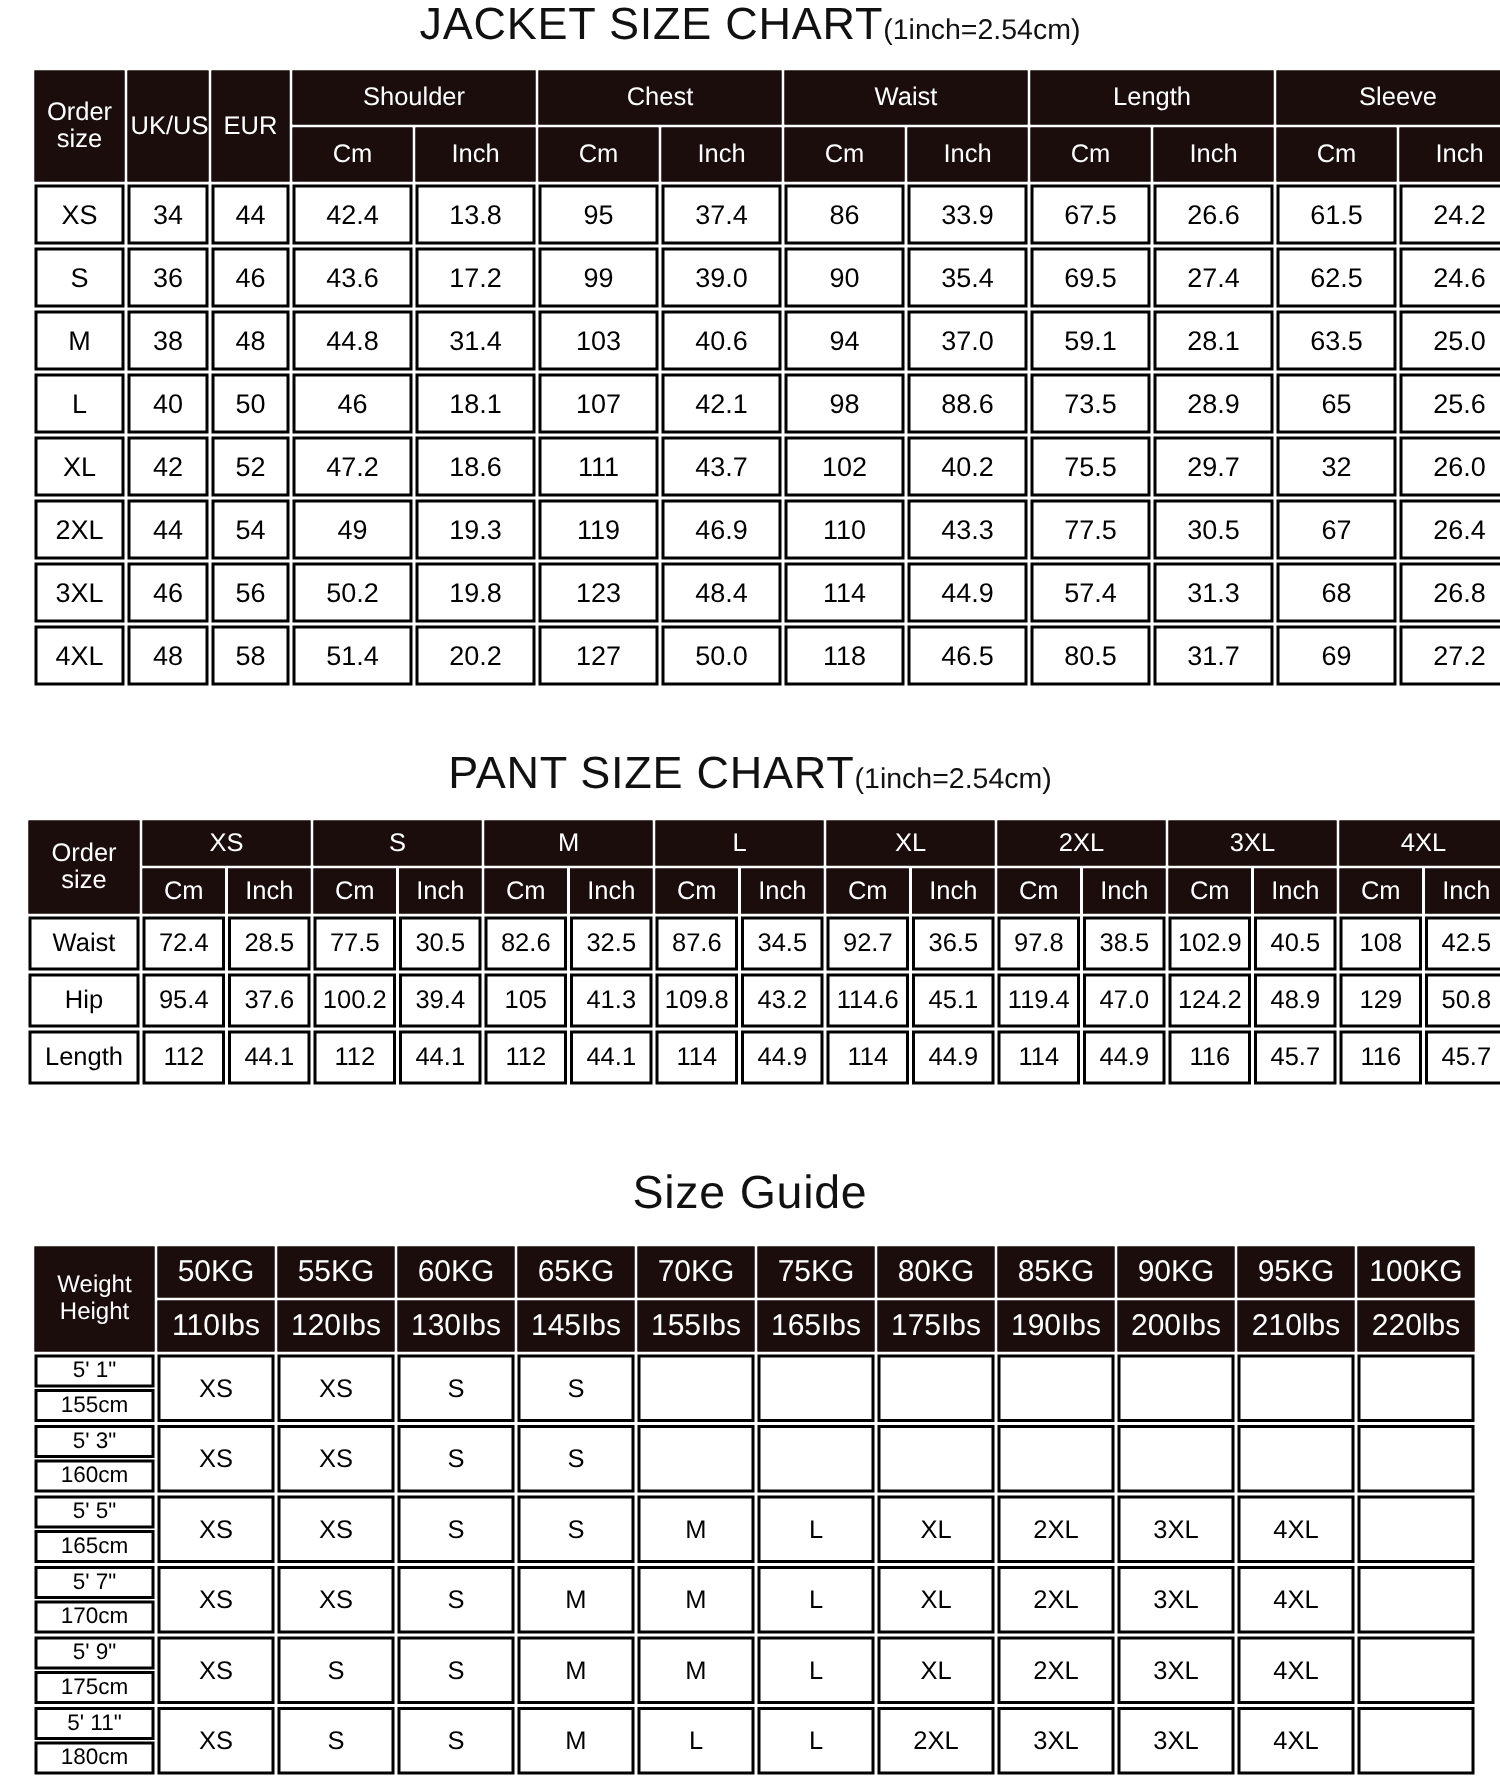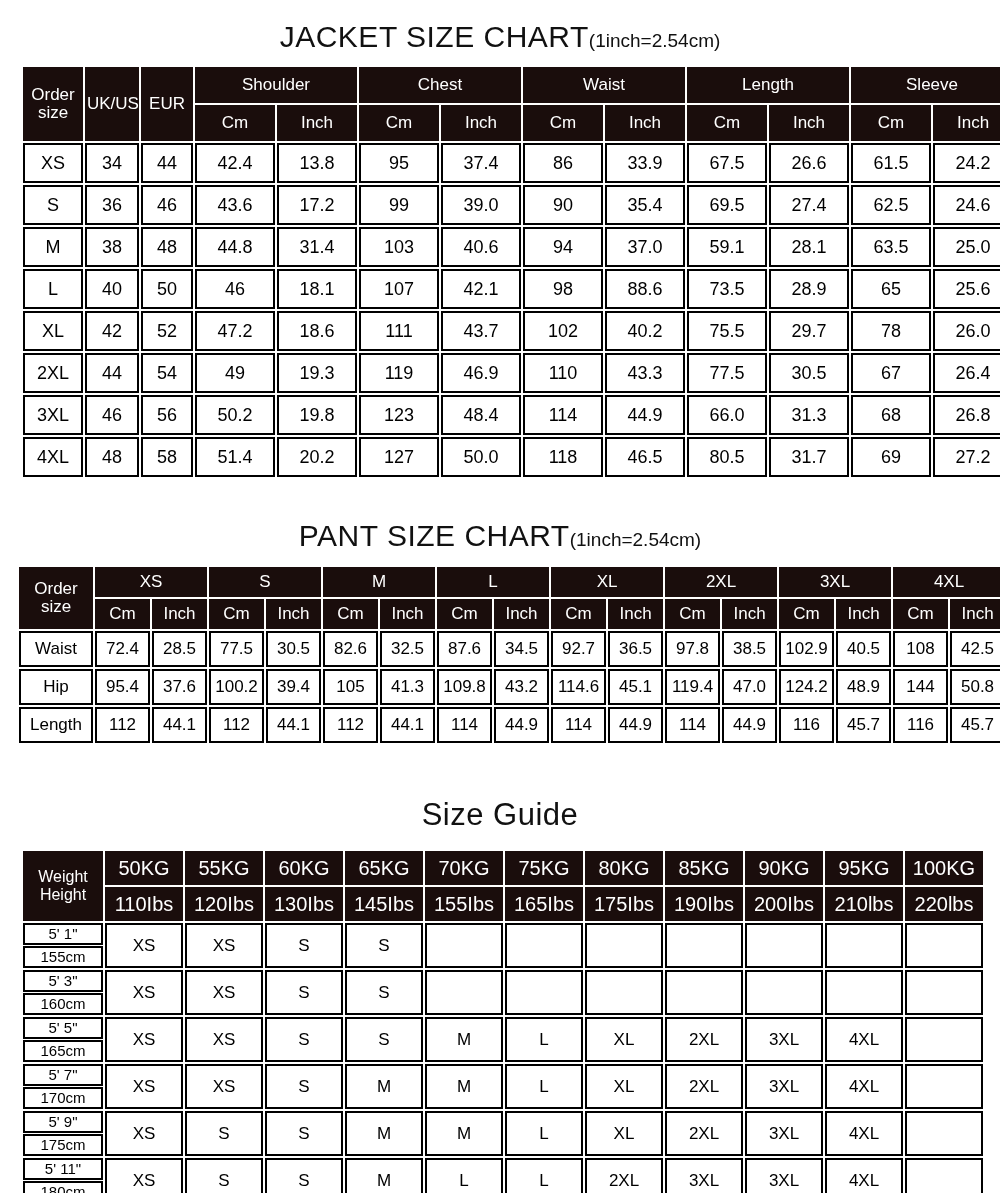--- a/index.html
+++ b/index.html
@@ -25,21 +25,21 @@
     white-space: nowrap;
   }
   .title .main {
     font-size: 30px;
     letter-spacing: 0.5px;
   }
   .title .sub {
     font-size: 19px;
     letter-spacing: 0px;
   }
-  .title-jacket { padding-top: 20px; padding-bottom: 11px; }
+  .title-jacket { padding-bottom: 11px; }
   .title-pant   { padding-top: 40px; padding-bottom: 12px; }
   .title-guide  { padding-top: 52px; padding-bottom: 16px; }
   .title-guide .main { font-size: 31px; }
 
   
   table.sz {
     border-collapse: separate;
     border-spacing: 2px 2px;
     table-layout: fixed;
   }
@@ -219,21 +219,21 @@
           <td>42</td>
           <td>52</td>
           <td>47.2</td>
           <td>18.6</td>
           <td>111</td>
           <td>43.7</td>
           <td>102</td>
           <td>40.2</td>
           <td>75.5</td>
           <td>29.7</td>
-          <td>78</td>
+          <td>32</td>
           <td>26.0</td>
         </tr>
         <tr class="datarow">
           <td>2XL</td>
           <td>44</td>
           <td>54</td>
           <td>49</td>
           <td>19.3</td>
           <td>119</td>
           <td>46.9</td>
@@ -247,21 +247,21 @@
         <tr class="datarow">
           <td>3XL</td>
           <td>46</td>
           <td>56</td>
           <td>50.2</td>
           <td>19.8</td>
           <td>123</td>
           <td>48.4</td>
           <td>114</td>
           <td>44.9</td>
-          <td>66.0</td>
+          <td>57.4</td>
           <td>31.3</td>
           <td>68</td>
           <td>26.8</td>
         </tr>
         <tr class="datarow">
           <td>4XL</td>
           <td>48</td>
           <td>58</td>
           <td>51.4</td>
           <td>20.2</td>
@@ -366,21 +366,21 @@
           <td>105</td>
           <td>41.3</td>
           <td>109.8</td>
           <td>43.2</td>
           <td>114.6</td>
           <td>45.1</td>
           <td>119.4</td>
           <td>47.0</td>
           <td>124.2</td>
           <td>48.9</td>
-          <td>144</td>
+          <td>129</td>
           <td>50.8</td>
         </tr>
         <tr class="datarow">
           <td class="rowlabel">Length</td>
           <td>112</td>
           <td>44.1</td>
           <td>112</td>
           <td>44.1</td>
           <td>112</td>
           <td>44.1</td>

